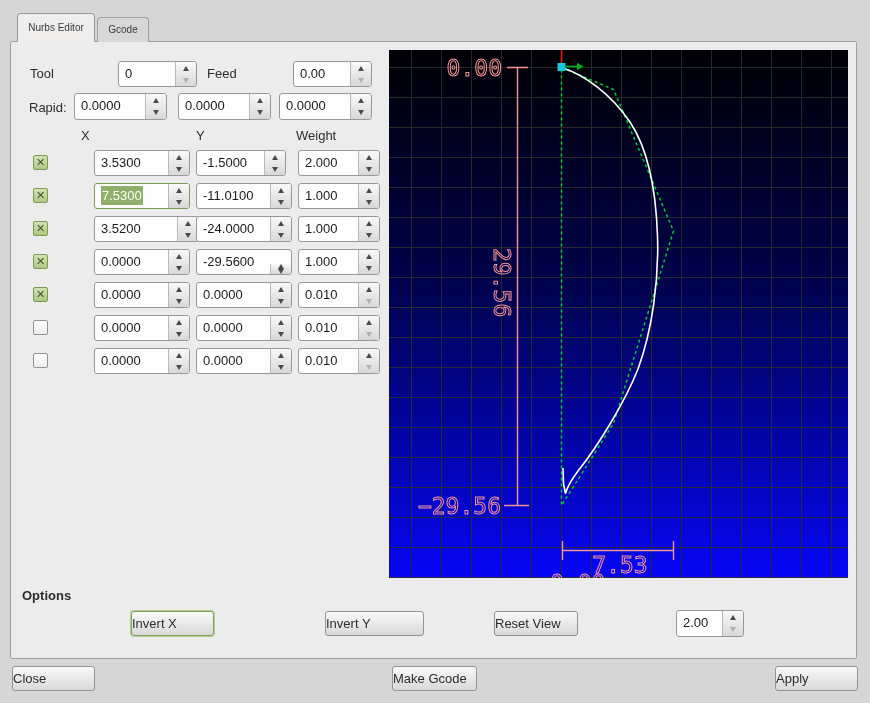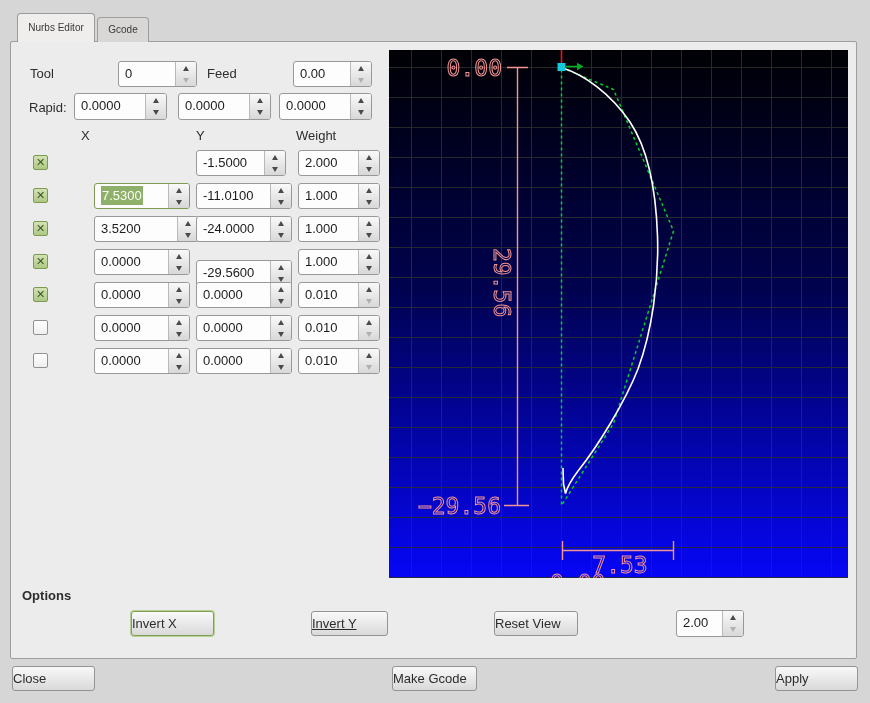--- a/index.html
+++ b/index.html
@@ -109,20 +109,31 @@
     </div>
   </div>
 
   <div class="lbl" style="left:81px;top:128px;">X</div>
   <div class="lbl" style="left:196px;top:128px;">Y</div>
   <div class="lbl" style="left:296px;top:128px;">Weight</div>
 
   <div class="cb on" style="left:33px;top:155px;">
       <span class="mark">✕</span>
     </div>
+  <div class="spin" style="left:94px;top:150px;width:96px;height:26px;">
+    <div class="val">3.5300</div>
+    <div class="btns">
+        <div class="sb">
+          <i class="au"></i>
+        </div>
+        <div class="sb">
+          <i class="ad"></i>
+        </div>
+      </div>
+  </div>
   <div class="spin" style="left:196px;top:150px;width:90px;height:26px;">
     <div class="val">-1.5000</div>
     <div class="btns">
         <div class="sb">
           <i class="au"></i>
         </div>
         <div class="sb">
           <i class="ad"></i>
         </div>
       </div>
@@ -220,21 +231,21 @@
     <div class="val">0.0000</div>
     <div class="btns">
         <div class="sb">
           <i class="au"></i>
         </div>
         <div class="sb">
           <i class="ad"></i>
         </div>
       </div>
   </div>
-  <div class="spin" style="left:196px;top:260px;width:96px;height:26px;">
+  <div class="spin" style="left:196px;top:249px;width:96px;height:26px;align-items:flex-end;">
     <div class="val">-29.5600</div>
     <div class="btns">
         <div class="sb">
           <i class="au"></i>
         </div>
         <div class="sb">
           <i class="ad"></i>
         </div>
       </div>
   </div>
@@ -383,21 +394,21 @@
 
       <path d="M172.5,0 V15" stroke="#e81818" stroke-width="1.6"></path>
       <path d="M177,16.5 H189" stroke="#00b01e" stroke-width="1.6"></path>
       <path d="M188,12.8 L194.5,16.5 L188,20.2 Z" fill="#00b01e"></path>
       <rect x="168.5" y="13" width="8" height="8" fill="#15cadc"></rect>
     </svg>
   </div>
 
   <div class="lbl bold" style="left:22px;top:588px;">Options</div>
   <div class="btn focus" style="left:131px;top:611px;width:83px;">Invert X</div>
-  <div class="btn" style="left:311px;top:611px;width:77px;text-decoration:underline;">Invert Y</div>
+  <div class="btn" style="left:325px;top:611px;width:99px;">Invert Y</div>
   <div class="btn" style="left:494px;top:611px;width:84px;">Reset View</div>
   <div class="spin dimmed" style="left:676px;top:610px;width:68px;height:27px;">
     <div class="val">2.00</div>
     <div class="btns">
       <div class="sb">
           <i class="au"></i>
         </div>
       <div class="sb">
           <i class="ad"></i>
         </div>

